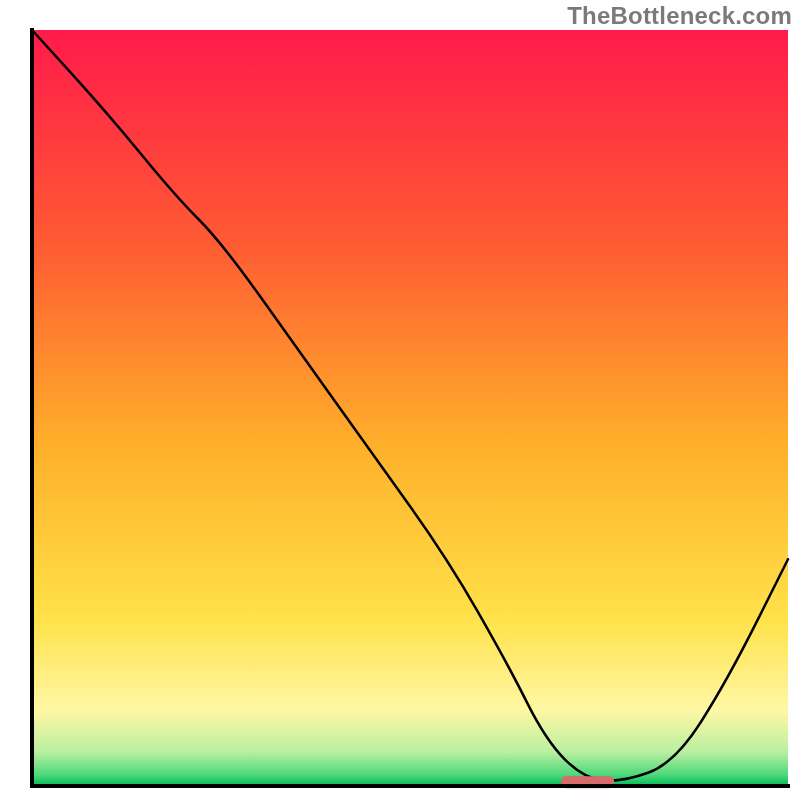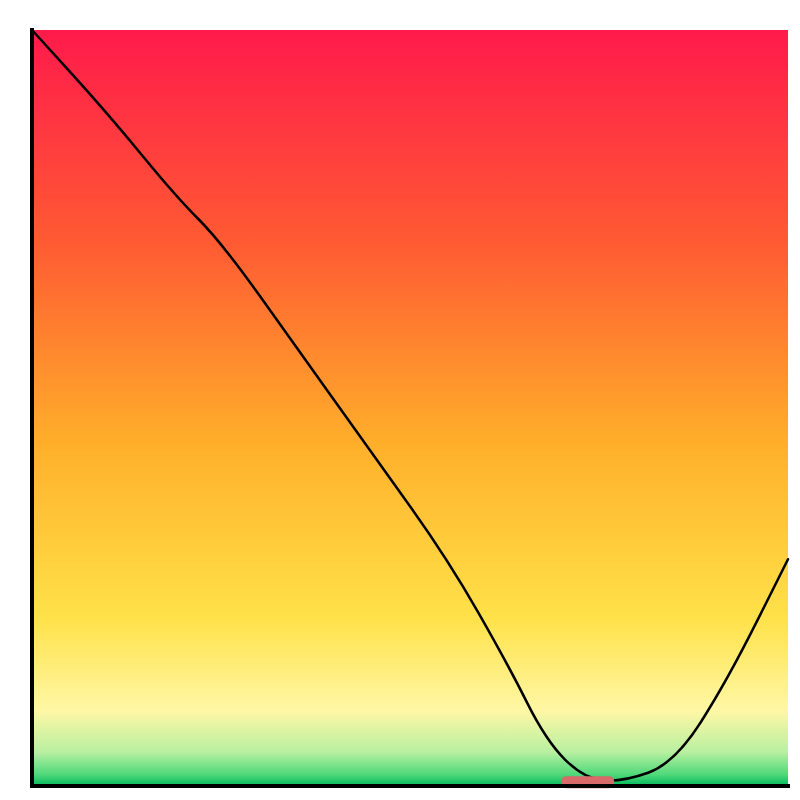--- a/index.html
+++ b/index.html
@@ -31,20 +31,21 @@
     left: 0;
     top: 0;
     width: 800px;
     height: 800px;
   }
 </style>
 </head>
 <body>
 
 <div class="wrap">
+  <div class="watermark">TheBottleneck.com</div>
 
   <svg class="chart" viewBox="0 0 800 800">
     <defs>
       <linearGradient id="bg-grad" x1="0" y1="0" x2="0" y2="1">
           <stop offset="0%" stop-color="#ff1a4b"></stop>
           <stop offset="28.000000000000004%" stop-color="#ff5a33"></stop>
           <stop offset="55.00000000000001%" stop-color="#ffb02a"></stop>
           <stop offset="78%" stop-color="#ffe24a"></stop>
           <stop offset="90%" stop-color="#fff7a5"></stop>
           <stop offset="95.5%" stop-color="#b8f0a0"></stop>

